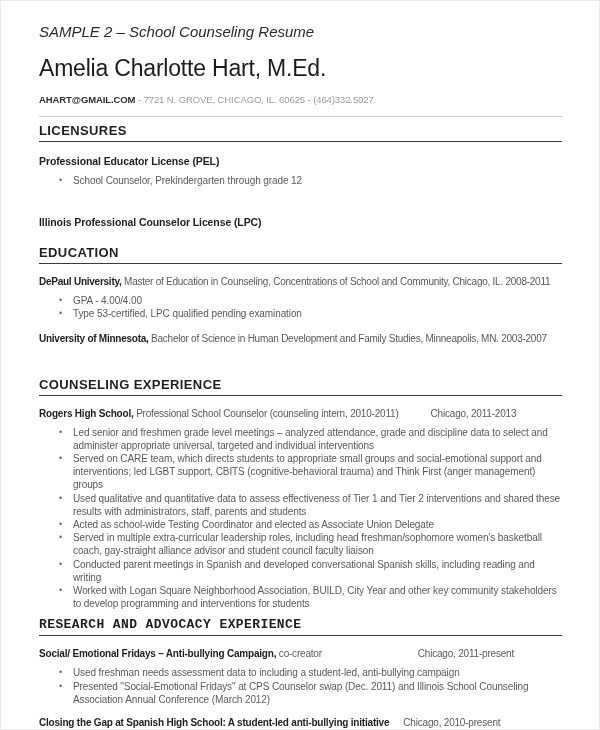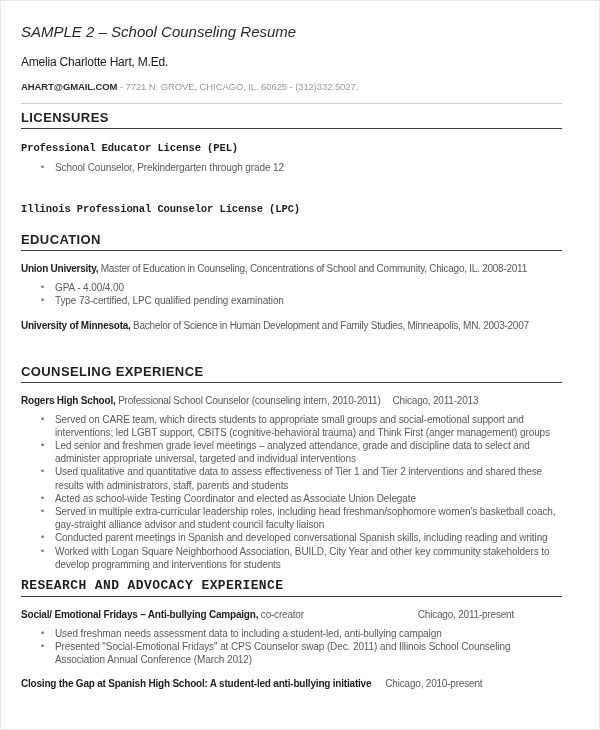--- a/index.html
+++ b/index.html
@@ -3,36 +3,36 @@
 <meta charset="utf-8">
 <style>
   * { margin: 0; padding: 0; box-sizing: border-box; }
   html, body { background: #ffffff; }
   .page {
     position: relative;
     width: 600px;
     height: 730px;
     background: #ffffff;
     border: 1px solid #e9e9e9;
-    padding: 22px 37px 0 20px;
+    padding: 22px 37px 0 38px;
     font-family: "Liberation Sans", "DejaVu Sans", sans-serif;
     color: #5a5a5a;
     font-size: 10px;
     letter-spacing: -0.1px;
     overflow: hidden;
   }
   .sample-title {
     font-style: italic;
     font-size: 15px;
     color: #2a2a2a;
     letter-spacing: 0;
   }
   .name {
     margin-top: 15px;
-    font-size: 12px;
+    font-size: 23px;
     font-weight: normal;
     color: #1c1c1c;
     letter-spacing: -0.2px;
   }
   .contact {
     margin-top: 12px;
     font-size: 9.5px;
     color: #9a9a9a;
     white-space: nowrap;
   }
@@ -54,21 +54,20 @@
     border-bottom: 1.5px solid #3a3a3a;
   }
   .sh-licensures { margin-top: 6px; }
   .sh-education  { margin-top: 17px; }
   .sh-counseling { margin-top: 33px; }
   .sh-research   { margin-top: 7px; font-family: Liberation Mono, monospace; }
   .entry-title {
     font-size: 10.5px;
     font-weight: bold;
     color: #1f1f1f;
-    font-family: Liberation Mono, monospace;
   }
   .et-pel { margin-top: 13px; }
   .et-lpc { margin-top: 29px; }
   .entry-line {
     margin-top: 12px;
     white-space: nowrap;
     letter-spacing: -0.25px;
   }
   .entry-line .b, .row .b {
     font-weight: bold;
@@ -76,21 +75,21 @@
   }
   .row {
     margin-top: 12px;
     display: flex;
     align-items: baseline;
     white-space: nowrap;
     letter-spacing: -0.2px;
   }
   .row .left { white-space: nowrap; }
   .row .loc  { color: #5a5a5a; white-space: nowrap; }
-  .loc-gap   { margin-left: 12px; }
+  .loc-gap   { margin-left: 32px; }
   .loc-near  { margin-left: 14px; }
   ul.bullets {
     margin-top: 7px;
     list-style: none;
   }
   ul.bullets li {
     position: relative;
     padding-left: 34px;
     line-height: 13.2px;
     color: #5a5a5a;
@@ -106,52 +105,52 @@
 </style>
 </head>
 <body>
 
 <div class="page">
 
   <div class="sample-title">SAMPLE 2 – School Counseling Resume</div>
 
   <h1 class="name">Amelia Charlotte Hart, M.Ed.</h1>
 
-  <div class="contact"><span class="email">AHART@GMAIL.COM</span><span> - 7721 N. GROVE, CHICAGO, IL. 60625 - (312)332.5027.</span></div>
+  <div class="contact"><span class="email">AHART@GMAIL.COM</span><span> - 7721 N. GROVE, CHICAGO, IL. 60625 - (464)332.5027.</span></div>
 
   <div class="divider-light"></div>
 
   <h2 class="section-heading sh-licensures">LICENSURES</h2>
 
   <div class="entry-title et-pel">Professional Educator License (PEL)</div>
   <ul class="bullets">
     <li>School Counselor, Prekindergarten through grade 12</li>
   </ul>
 
   <div class="entry-title et-lpc">Illinois Professional Counselor License (LPC)</div>
 
   <h2 class="section-heading sh-education">EDUCATION</h2>
 
-  <p class="entry-line"><span class="b">Union University,</span><span> Master of Education in Counseling, Concentrations of School and Community, Chicago, IL. 2008-2011</span></p>
+  <p class="entry-line"><span class="b">DePaul University,</span><span> Master of Education in Counseling, Concentrations of School and Community, Chicago, IL. 2008-2011</span></p>
   <ul class="bullets">
     <li>GPA - 4.00/4.00</li>
-    <li>Type 73-certified, LPC qualified pending examination</li>
+    <li>Type 53-certified, LPC qualified pending examination</li>
   </ul>
 
   <p class="entry-line"><span class="b">University of Minnesota,</span><span> Bachelor of Science in Human Development and Family Studies, Minneapolis, MN. 2003-2007</span></p>
 
   <h2 class="section-heading sh-counseling">COUNSELING EXPERIENCE</h2>
 
   <div class="row">
     <span class="left"><span class="b">Rogers High School,</span><span> Professional School Counselor (counseling intern, 2010-2011)</span></span>
     <span class="loc loc-gap">Chicago, 2011-2013</span>
   </div>
   <ul class="bullets">
+    <li>Led senior and freshmen grade level meetings – analyzed attendance, grade and discipline data to select and administer appropriate universal, targeted and individual interventions</li>
     <li>Served on CARE team, which directs students to appropriate small groups and social-emotional support and interventions; led LGBT support, CBITS (cognitive-behavioral trauma) and Think First (anger management) groups</li>
-    <li>Led senior and freshmen grade level meetings – analyzed attendance, grade and discipline data to select and administer appropriate universal, targeted and individual interventions</li>
     <li>Used qualitative and quantitative data to assess effectiveness of Tier 1 and Tier 2 interventions and shared these results with administrators, staff, parents and students</li>
     <li>Acted as school-wide Testing Coordinator and elected as Associate Union Delegate</li>
     <li>Served in multiple extra-curricular leadership roles, including head freshman/sophomore women’s basketball coach, gay-straight alliance advisor and student council faculty liaison</li>
     <li>Conducted parent meetings in Spanish and developed conversational Spanish skills, including reading and writing</li>
     <li>Worked with Logan Square Neighborhood Association, BUILD, City Year and other key community stakeholders to develop programming and interventions for students</li>
   </ul>
 
   <h2 class="section-heading sh-research">RESEARCH AND ADVOCACY EXPERIENCE</h2>
 
   <div class="row">

